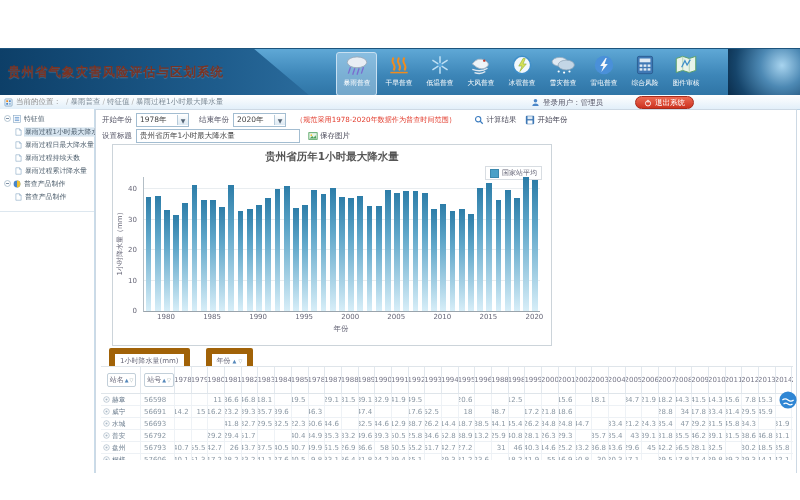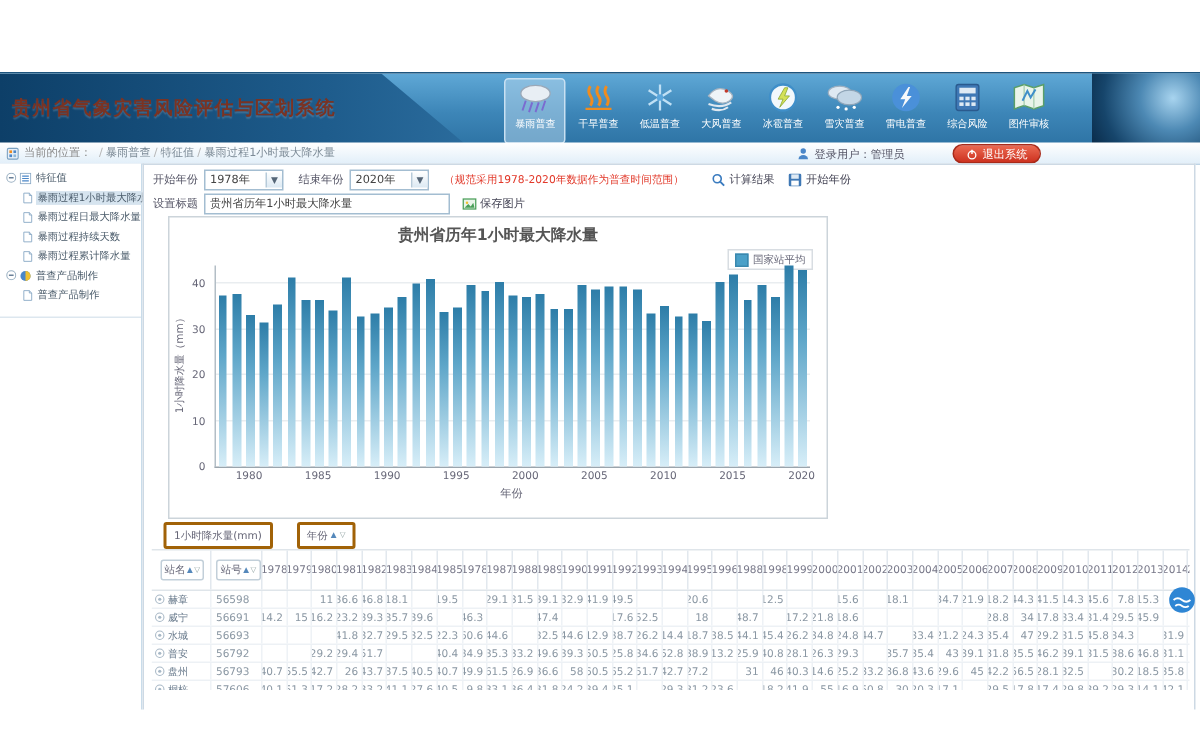--- a/index.html
+++ b/index.html
@@ -72,21 +72,21 @@
   .bar{position:absolute;bottom:0;background:linear-gradient(180deg,#2d7da8 0%,#5ea6c9 35%,#d7eef8 100%);}
   .yticks{position:absolute;left:0;top:32px;width:27px;height:134px;}
   .ytick{position:absolute;right:3px;font-size:7px;color:#667;}
   .xticks{position:absolute;left:30px;top:168px;width:396px;height:9px;}
   .xtick{position:absolute;width:24px;text-align:center;font-size:7px;color:#667;}
   .x-title{position:absolute;left:30px;top:179px;width:396px;text-align:center;font-size:7.5px;color:#667;}
   .y-title{position:absolute;left:-33px;top:92px;width:80px;text-align:center;font-size:7px;color:#667;
     transform:rotate(-90deg);}
   
   .pivotrow{position:absolute;left:13px;top:238px;display:flex;gap:16px;}
-  .chip{border:2px solid #a16207;border-radius:2px;background:#fff;font-size:7px;color:#667;
+  .chip{border:6px solid #a16207;border-radius:2px;background:#fff;font-size:7px;color:#667;
     padding:2px 5px;display:flex;align-items:center;gap:2px;cursor:pointer;white-space:nowrap;}
   .arr{font-size:5px;color:#5588bb;}
   .arr2{font-size:5px;color:#9aa;}
   
   .tablewrap{position:absolute;left:5px;top:256px;width:692px;height:94px;overflow:hidden;}
   .ttable{display:flex;flex-direction:column;width:710px;}
   .trow{display:flex;height:11px;align-items:stretch;border-bottom:1px solid #edf1f5;}
   .thead{height:26px;border-top:1px solid #dfe5ea;border-bottom:1px solid #dfe5ea;background:#fff;}
   .tc{box-sizing:border-box;border-right:1px solid #eef2f6;display:flex;align-items:center;overflow:hidden;}
   .thead .tc{border-right:1px solid #e2e8ee;justify-content:center;}

